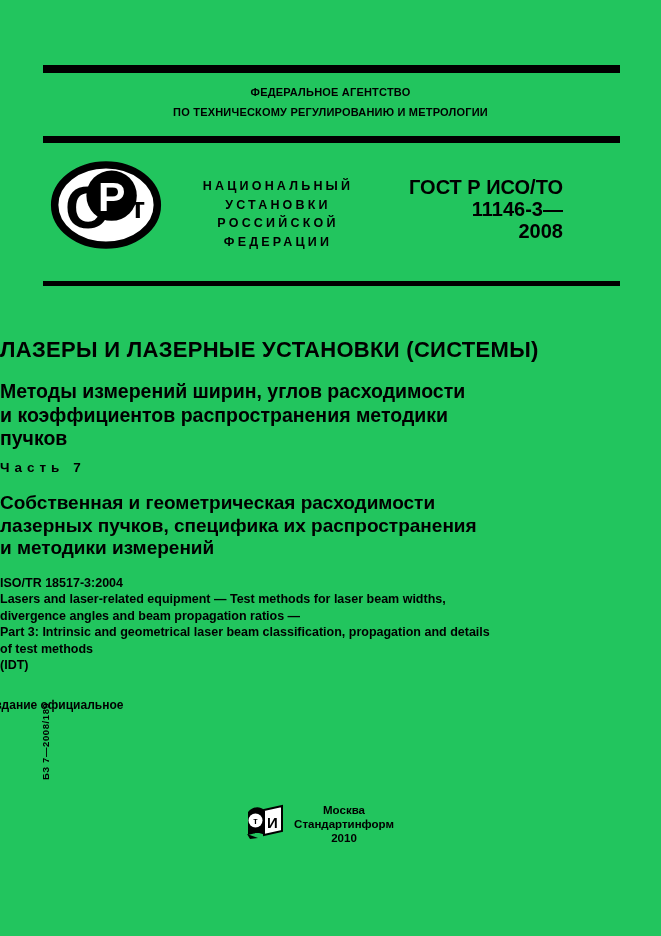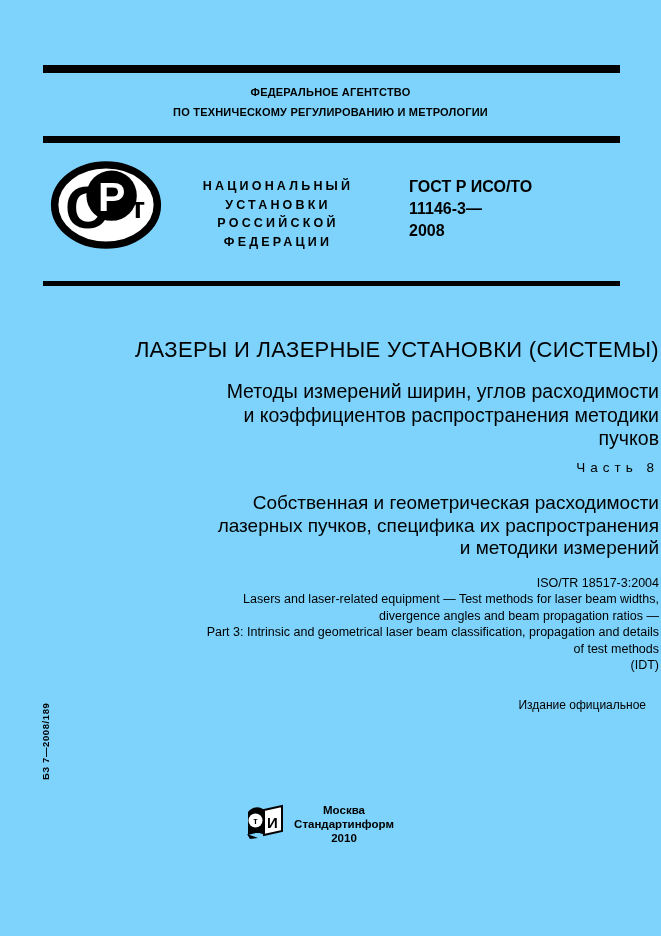--- a/index.html
+++ b/index.html
@@ -1,36 +1,36 @@
 <!DOCTYPE html>
 <html><head>
 <meta charset="utf-8">
 <style>
   html,body{margin:0;padding:0;background:#888;}
   .page{
-    position:relative;width:661px;height:936px;background:#7dd3fc;
+    position:relative;width:661px;height:936px;background:#22c55e;
     font-family:"Liberation Sans","DejaVu Sans",sans-serif;
     color:#000;overflow:hidden;margin:0 auto;
   }
   .bar{position:absolute;left:43px;width:577px;background:#000;}
   .bar1{top:65px;height:8px;}
   .bar2{top:136px;height:7px;}
   .bar3{top:281px;height:5px;}
   .agency{position:absolute;left:0;right:0;text-align:center;font-weight:bold;font-size:11px;letter-spacing:.2px;}
   .agency1{top:86px;}
   .agency2{top:106px;}
   .rst-logo{position:absolute;left:50px;top:159px;width:112px;height:92px;}
   .natl{
     position:absolute;left:188px;top:177px;width:180px;text-align:center;
     font-weight:bold;font-size:12.5px;line-height:18.5px;letter-spacing:3.2px;white-space:nowrap;
   }
   .desig{
-    position:absolute;left:409px;top:176px;font-weight:bold;font-size:16px;line-height:22px;white-space:nowrap;
+    position:absolute;left:409px;top:176px;font-weight:bold;font-size:20px;line-height:22px;white-space:nowrap;text-align:right;
   }
-  .center{position:absolute;left:0;right:2px;text-align:right;font-weight:normal;}
+  .center{position:absolute;left:0;right:12px;text-align:left;font-weight:bold;}
   .main-title{top:337px;font-size:22px;letter-spacing:.3px;}
   .subtitle{top:380px;font-size:19.5px;line-height:23.5px;}
   .part-label{top:460px;font-size:13.5px;letter-spacing:5px;}
   .part-title{top:492px;font-size:19px;line-height:22.5px;}
   .english{top:575px;font-size:12.5px;line-height:16.4px;}
   .edition{top:698px;font-size:12px;transform:translateX(-13px);}
   .side-code{
     position:absolute;left:40px;top:694px;height:86px;width:16px;
     writing-mode:vertical-rl;transform:rotate(180deg);
     font-weight:bold;font-size:9.5px;letter-spacing:.6px;white-space:nowrap;
@@ -77,21 +77,21 @@
   <div class="bar bar3"></div>
 
   <div class="center main-title">ЛАЗЕРЫ И ЛАЗЕРНЫЕ УСТАНОВКИ (СИСТЕМЫ)</div>
 
   <div class="center subtitle">
     <div>Методы измерений ширин, углов расходимости</div>
     <div>и коэффициентов распространения методики</div>
     <div>пучков</div>
   </div>
 
-  <div class="center part-label">Часть 8</div>
+  <div class="center part-label">Часть 7</div>
 
   <div class="center part-title">
     <div>Собственная и геометрическая расходимости</div>
     <div>лазерных пучков, специфика их распространения</div>
     <div>и методики измерений</div>
   </div>
 
   <div class="center english">
     <div>ISO/TR 18517-3:2004</div>
     <div>Lasers and laser-related equipment — Test methods for laser beam widths,</div>

